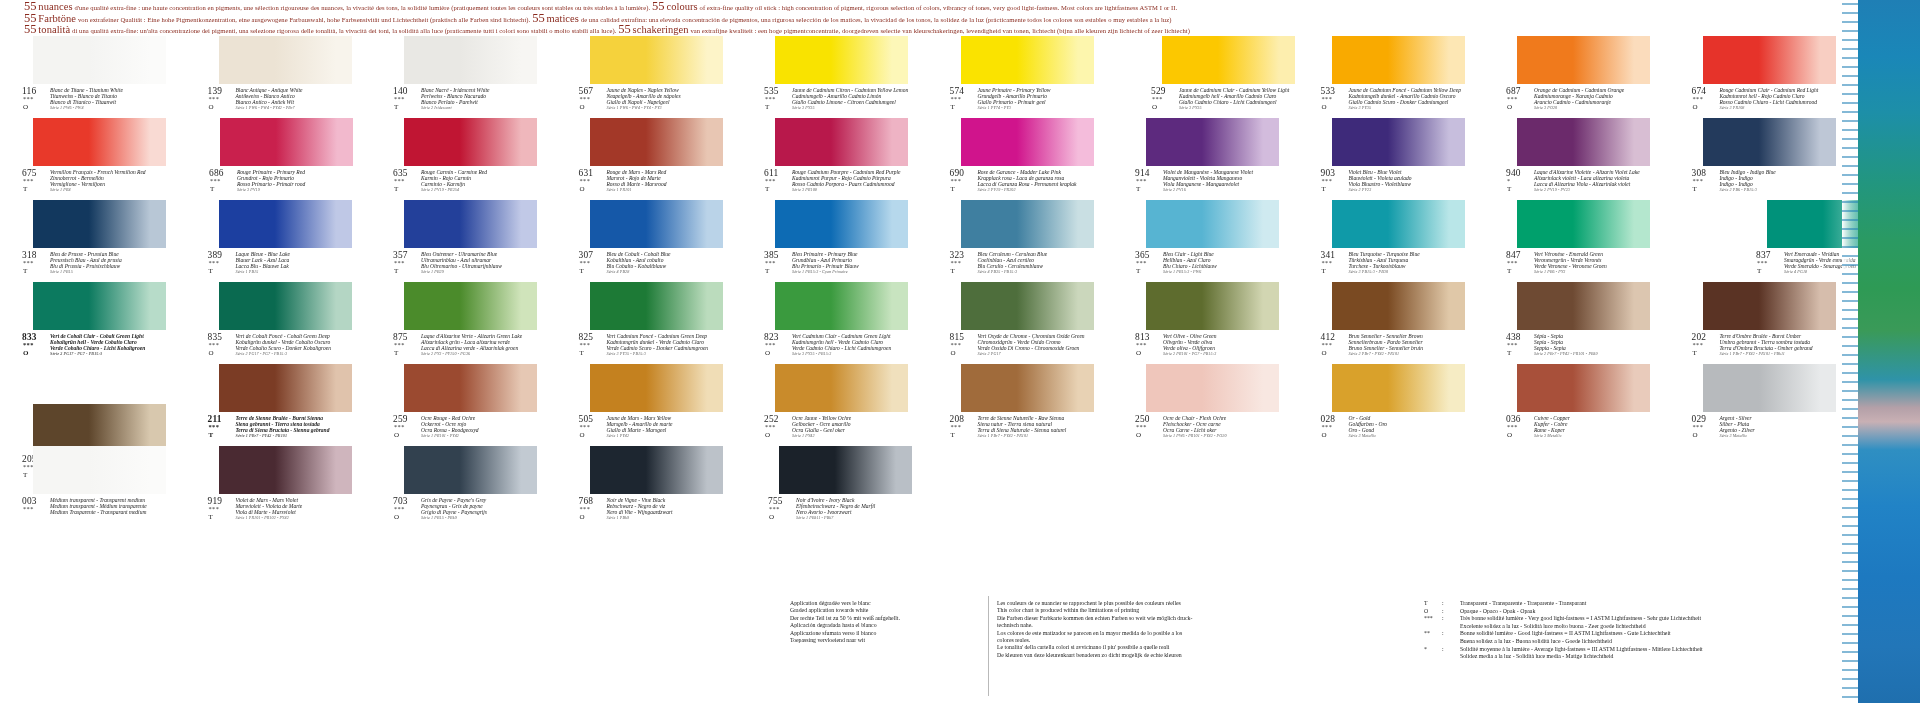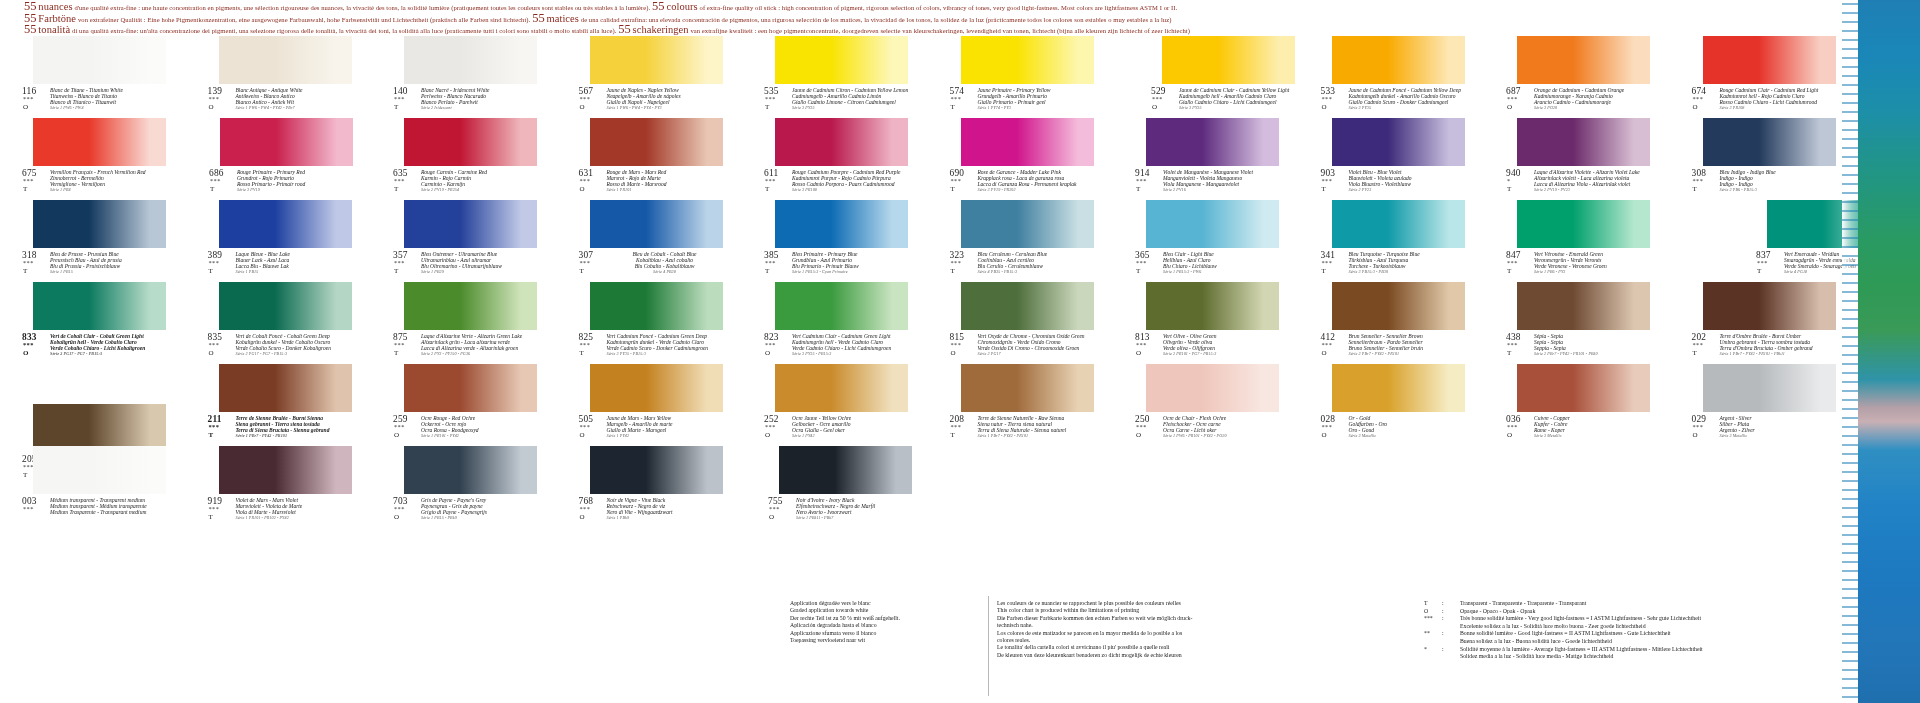--- a/index.html
+++ b/index.html
@@ -435,21 +435,21 @@
             <div class="stars">***</div>
             <div class="opa">T</div>
             <div class="names">
               <div>Bleu Outremer - Ultramarine Blue</div>
               <div>Ultramarinblau - Azul ultramar</div>
               <div>Blu Oltremarino - Ultramarijnblauw</div>
               <div class="srl">Série 1   PB29</div>
             </div>
           </div>
         </div>
-        <div class="cell" style="left: 578.5px; text-align: center;">
+        <div class="cell" style="left: 578.5px;">
           <div class="sw">
             <div class="grad" style="background: linear-gradient(90deg, rgb(21, 88, 168) 0%, rgb(21, 88, 168) 42%, rgb(186, 211, 232) 88%, rgb(186, 211, 232) 100%);"></div>
           </div>
           <div class="meta">
             <div class="code">307</div>
             <div class="stars">***</div>
             <div class="opa">T</div>
             <div class="names">
               <div>Bleu de Cobalt - Cobalt Blue</div>
               <div>Kobaltblau - Azul cobalto</div>

